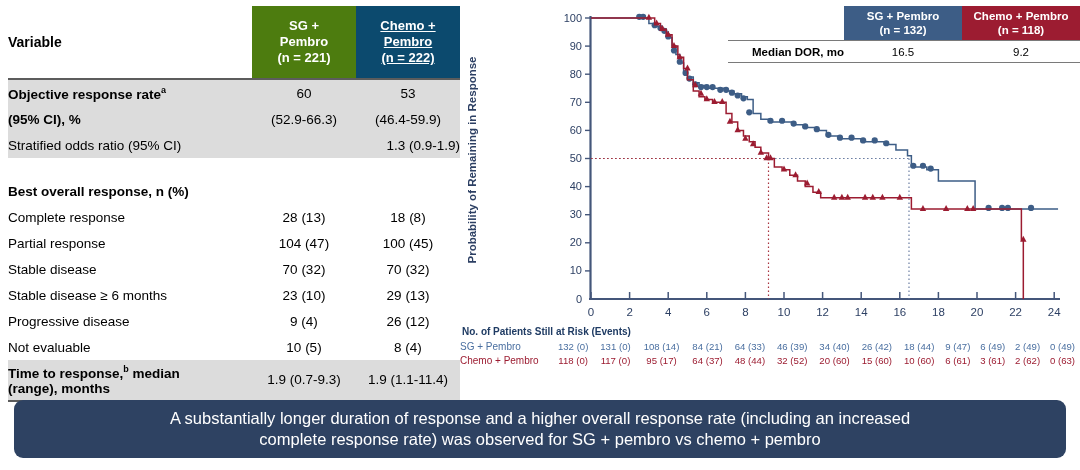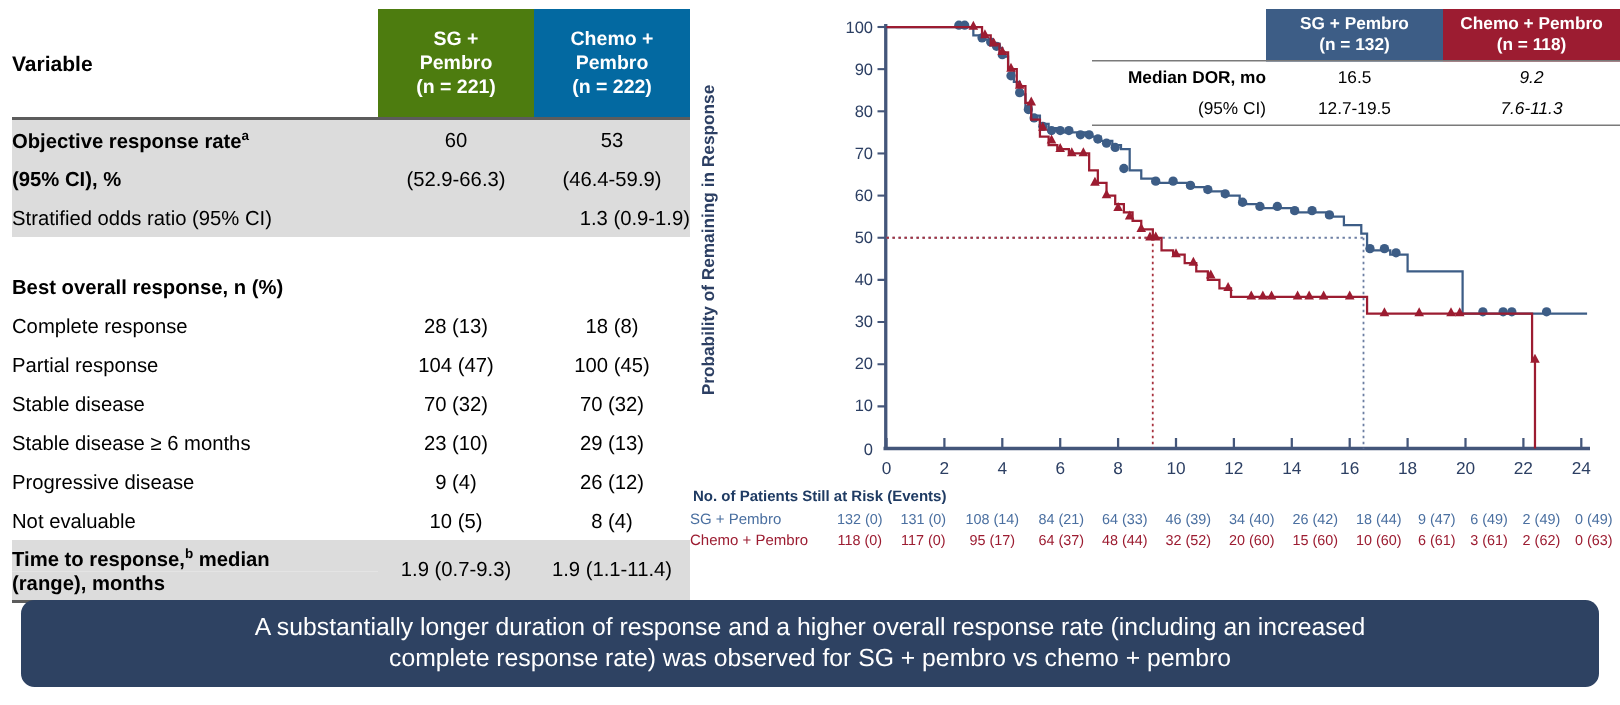--- a/index.html
+++ b/index.html
@@ -20,21 +20,21 @@
   .col-var{width:244px;}
   .col-a{width:104px;text-align:center;}
   .col-b{width:104px;text-align:center;}
 
   .hdr-var{font-weight:bold;font-size:14px;padding-left:12px;height:72px;vertical-align:middle;}
   .hdr-a,.hdr-b{
     color:#fff;font-weight:bold;font-size:13px;line-height:1.25;
     height:72px;vertical-align:middle;text-align:center;
   }
   .hdr-a{background:#4d7c0f;}
-  .hdr-b{background:#0369a1;}
+  .hdr-b{background:#0c4a6e;text-decoration:underline;}
 
   .rule-top td{border-top:2.5px solid #5c5c5c;height:0;padding:0;}
   .rule-bot td{border-bottom:2.5px solid #5c5c5c;height:0;padding:0;}
 
   .shade{background:#dcdcdc;}
   .rowcell{height:26px;}
   .lbl{padding-left:12px;}
   .lbl.b{font-weight:bold;}
   .indent1{padding-left:30px;}
   .indent2{padding-left:60px;}
@@ -46,21 +46,21 @@
   #km-svg{position:absolute;left:0;top:0;}
 
   
   #dor-table{
     position:absolute;left:268px;top:6px;width:352px;
     border-collapse:collapse;font-size:11.5px;color:#000;
   }
   #dor-table td{padding:0;}
   .dor-lbl{width:116px;text-align:right;padding-right:10px;}
   .dor-a{width:118px;text-align:center;}
-  .dor-b{width:118px;text-align:center;font-style:italic;}
+  .dor-b{width:118px;text-align:center;}
   .dor-hdr-a,.dor-hdr-b{
     color:#fff;font-weight:bold;font-size:11.5px;line-height:1.25;
     height:34px;text-align:center;vertical-align:middle;
   }
   .dor-hdr-a{background:#3d5d86;}
   .dor-hdr-b{background:#9c1c31;}
   .dor-rule td{border-top:1.6px solid #7a7a7a;height:0;}
   .dor-row td{height:21px;vertical-align:middle;}
   .dor-bold{font-weight:bold;}
 
@@ -355,25 +355,20 @@
           </td>
         </tr>
         <tr class="dor-rule">
             <td colspan="3"></td>
           </tr>
         <tr class="dor-row">
           <td class="dor-lbl dor-bold">Median DOR, mo</td>
           <td class="dor-a">16.5</td>
           <td class="dor-b">9.2</td>
         </tr>
-        <tr class="dor-row">
-          <td class="dor-lbl">(95% CI)</td>
-          <td class="dor-a">12.7-19.5</td>
-          <td class="dor-b">7.6-11.3</td>
-        </tr>
         <tr class="dor-rule">
             <td colspan="3"></td>
           </tr>
       </tbody>
     </table>
 
     <div id="risk-table">
       <div class="risk-title">No. of Patients Still at Risk (Events)</div>
       <table class="risk-grid">
         <tbody id="risk-body">

